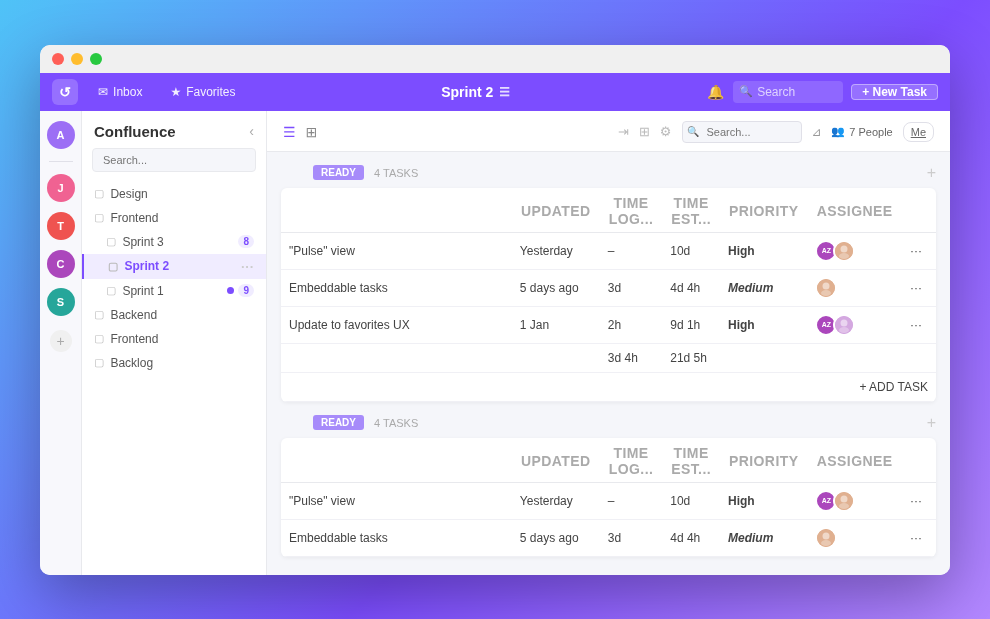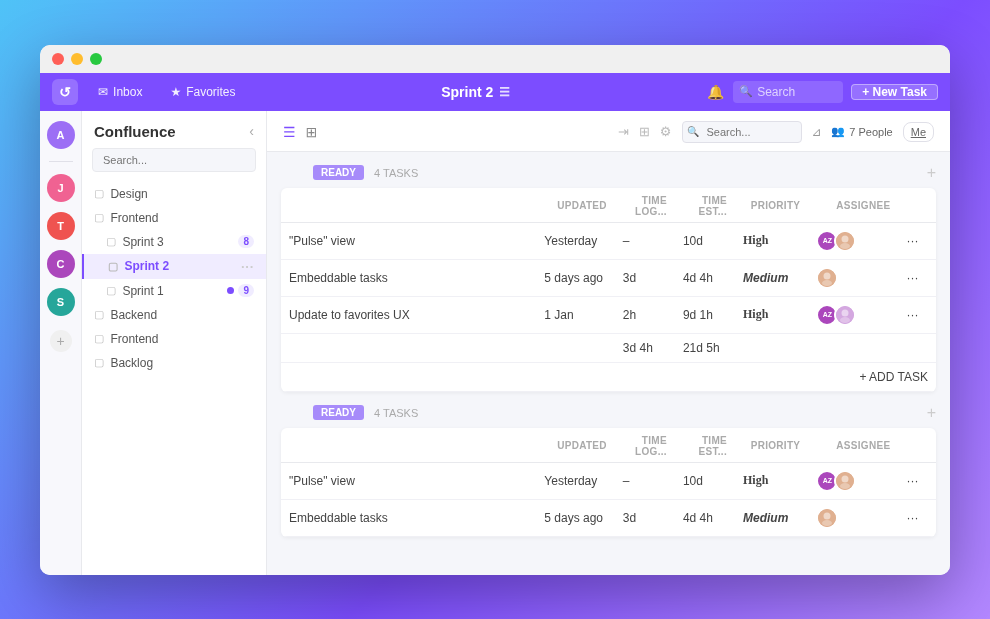--- a/index.html
+++ b/index.html
@@ -194,32 +194,32 @@
     }
     .ready-badge {
       background: #a78bfa; color: white;
       font-size: 10px; font-weight: 700;
       padding: 2px 8px; border-radius: 3px;
     }
     .section-meta { font-size: 11px; color: #aaa; }
     .add-col { margin-left: auto; color: #ccc; font-size: 16px; cursor: pointer; }
     .task-table { width: 100%; border-collapse: collapse; margin-top: 2px; }
     .task-table thead tr th {
-      font-size: 10px; color: #aaa; font-weight: 600;
-      padding: 5px 8px; text-align: right;
+      font-size: 14px; color: #aaa; font-weight: 600;
+      padding: 5px 8px; text-align: center;
       border-bottom: 1px solid #e8e9ed;
       text-transform: uppercase; letter-spacing: 0.03em;
     }
     .task-table tbody tr td {
       font-size: 12px; color: #444;
       padding: 7px 8px;
       border-bottom: 1px solid #f0f0f5;
     }
     .task-name { font-size: 12px; color: #333; }
-    .priority-high { color: #f07; font-size: 11px; font-weight: 600; font-family: Liberation Serif, serif; }
+    .priority-high { color: #f07; font-size: 11px; font-weight: 600; }
     .priority-medium { color: #fa8; font-size: 11px; font-weight: 600; font-style: italic; }
     .priority-normal { color: #888; font-size: 11px; }
     .assignee-cell { display: flex; align-items: center; gap: -4px; }
     .avatar-sm {
       width: 22px; height: 22px; border-radius: 50%;
       border: 2px solid white;
       object-fit: cover; margin-left: -4px;
       display: flex; align-items: center; justify-content: center;
       font-size: 8px; font-weight: 700; color: white;
     }

